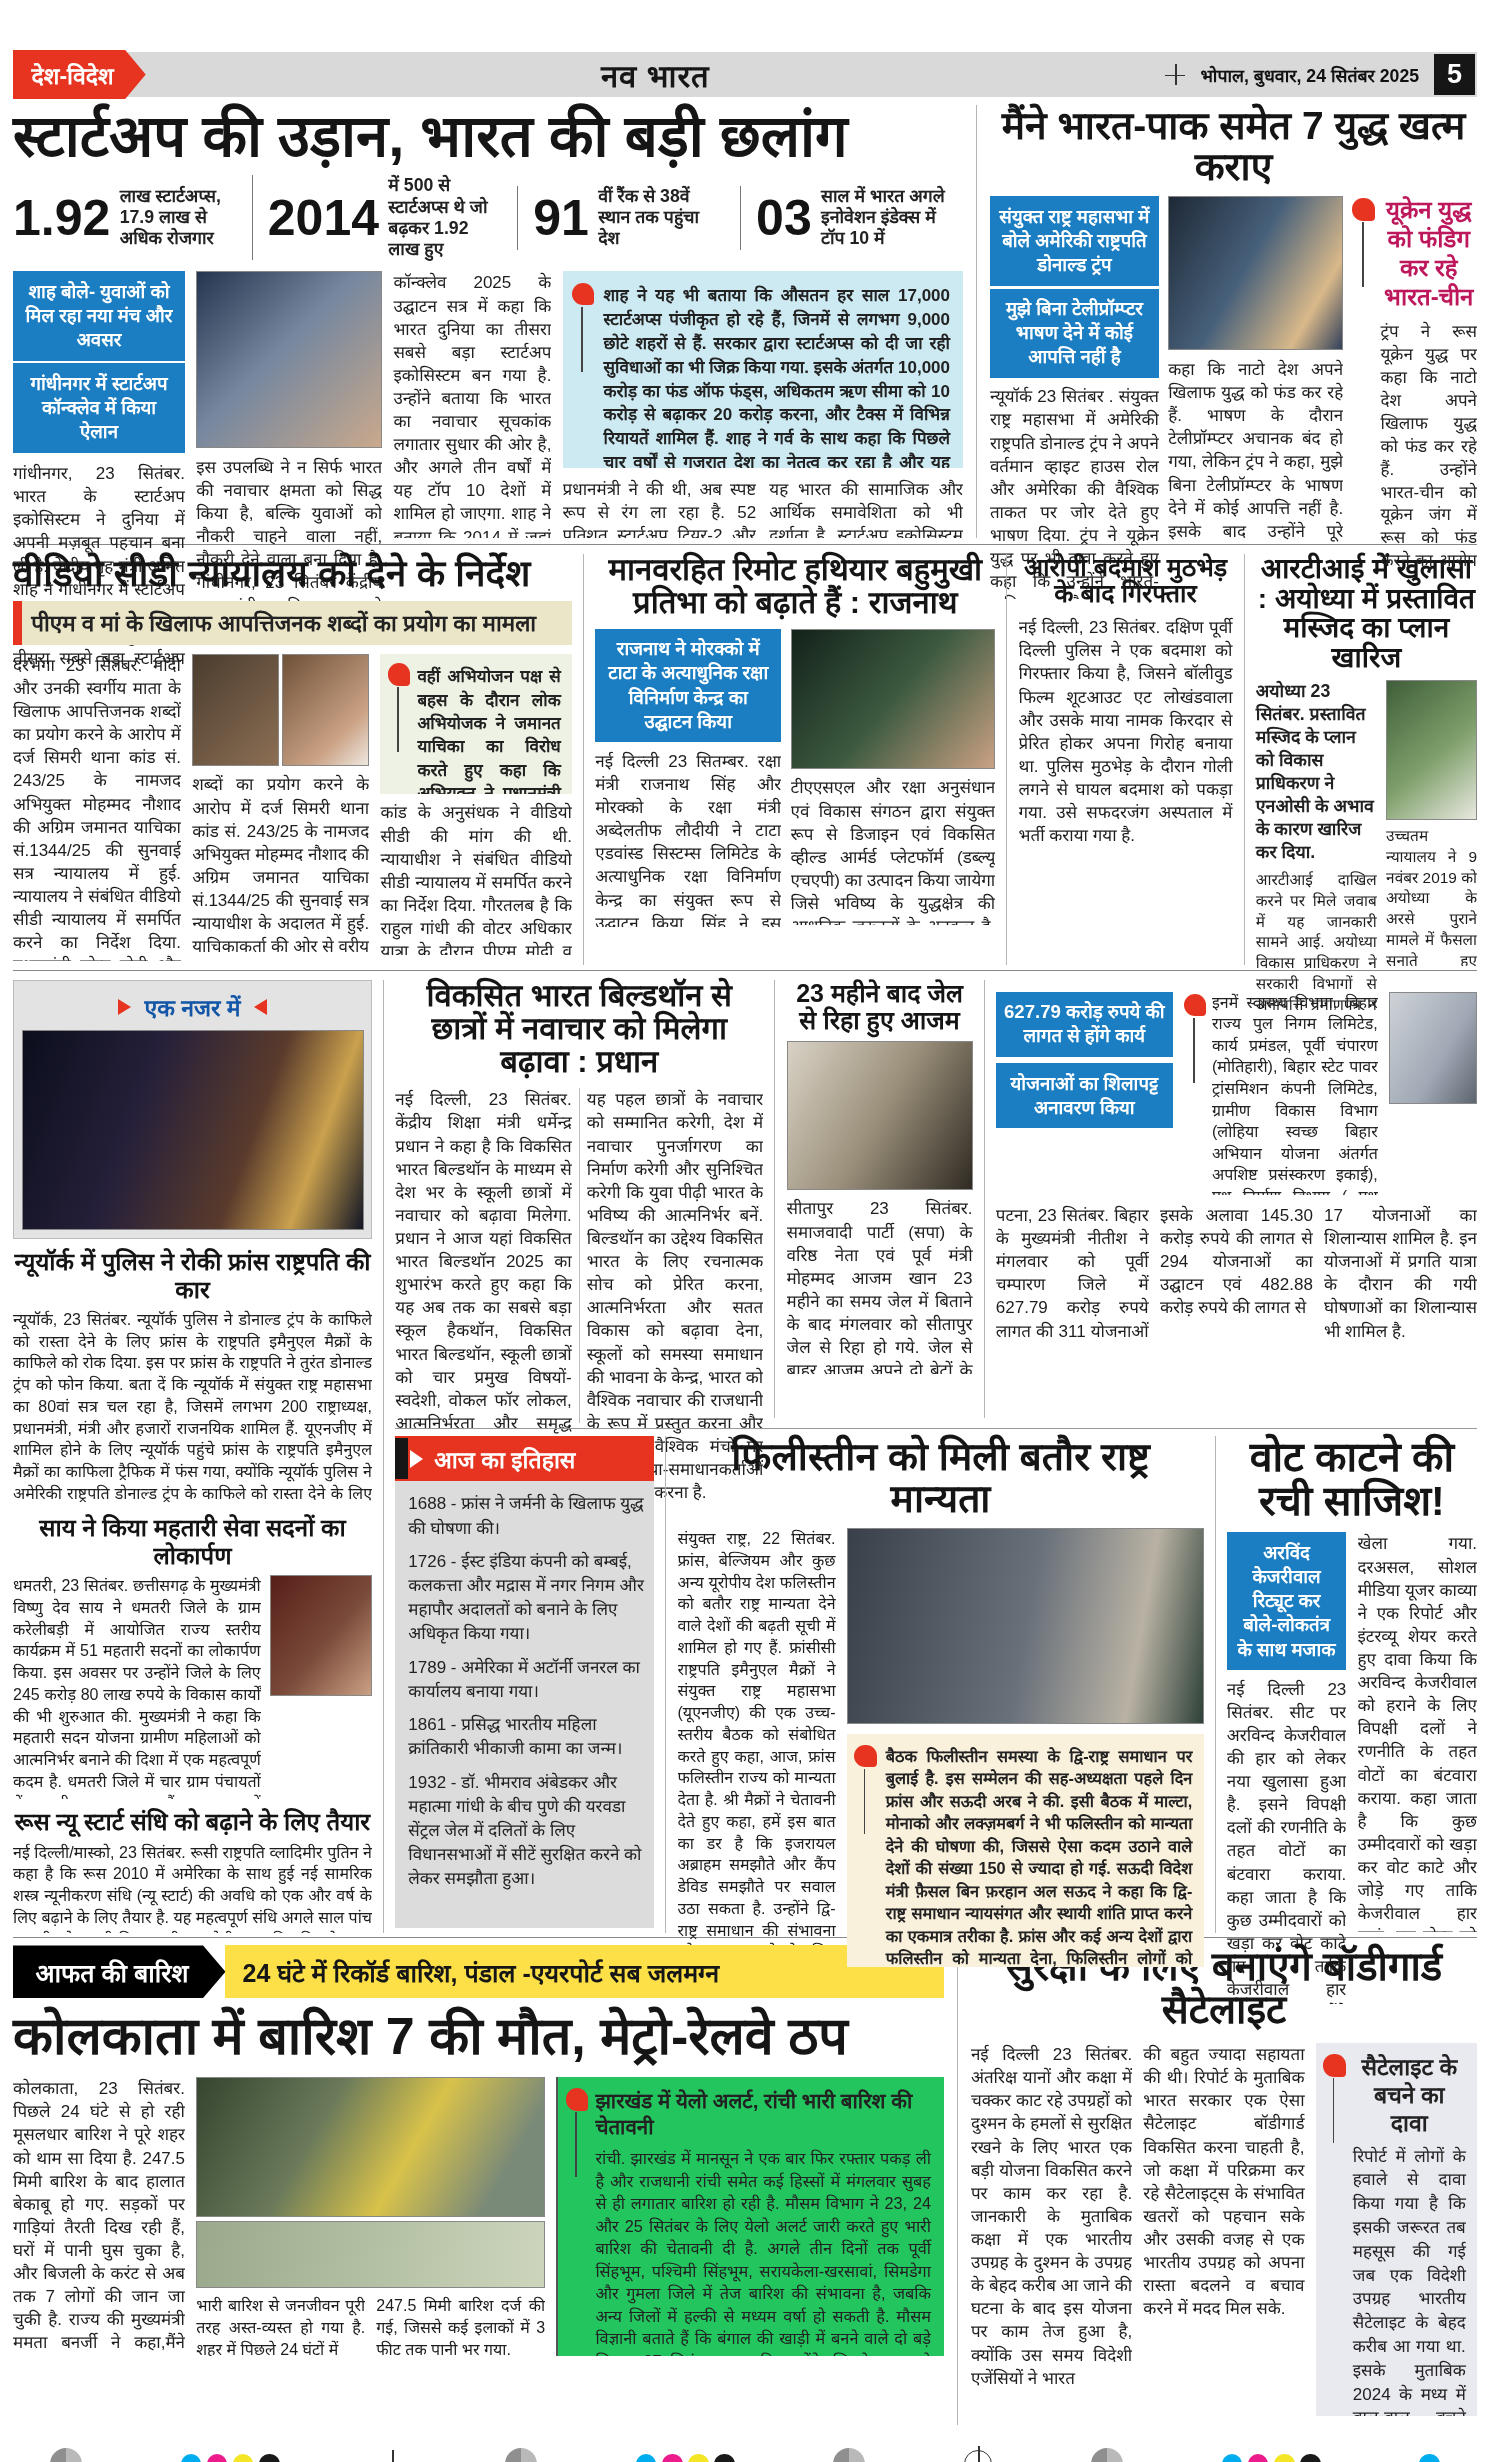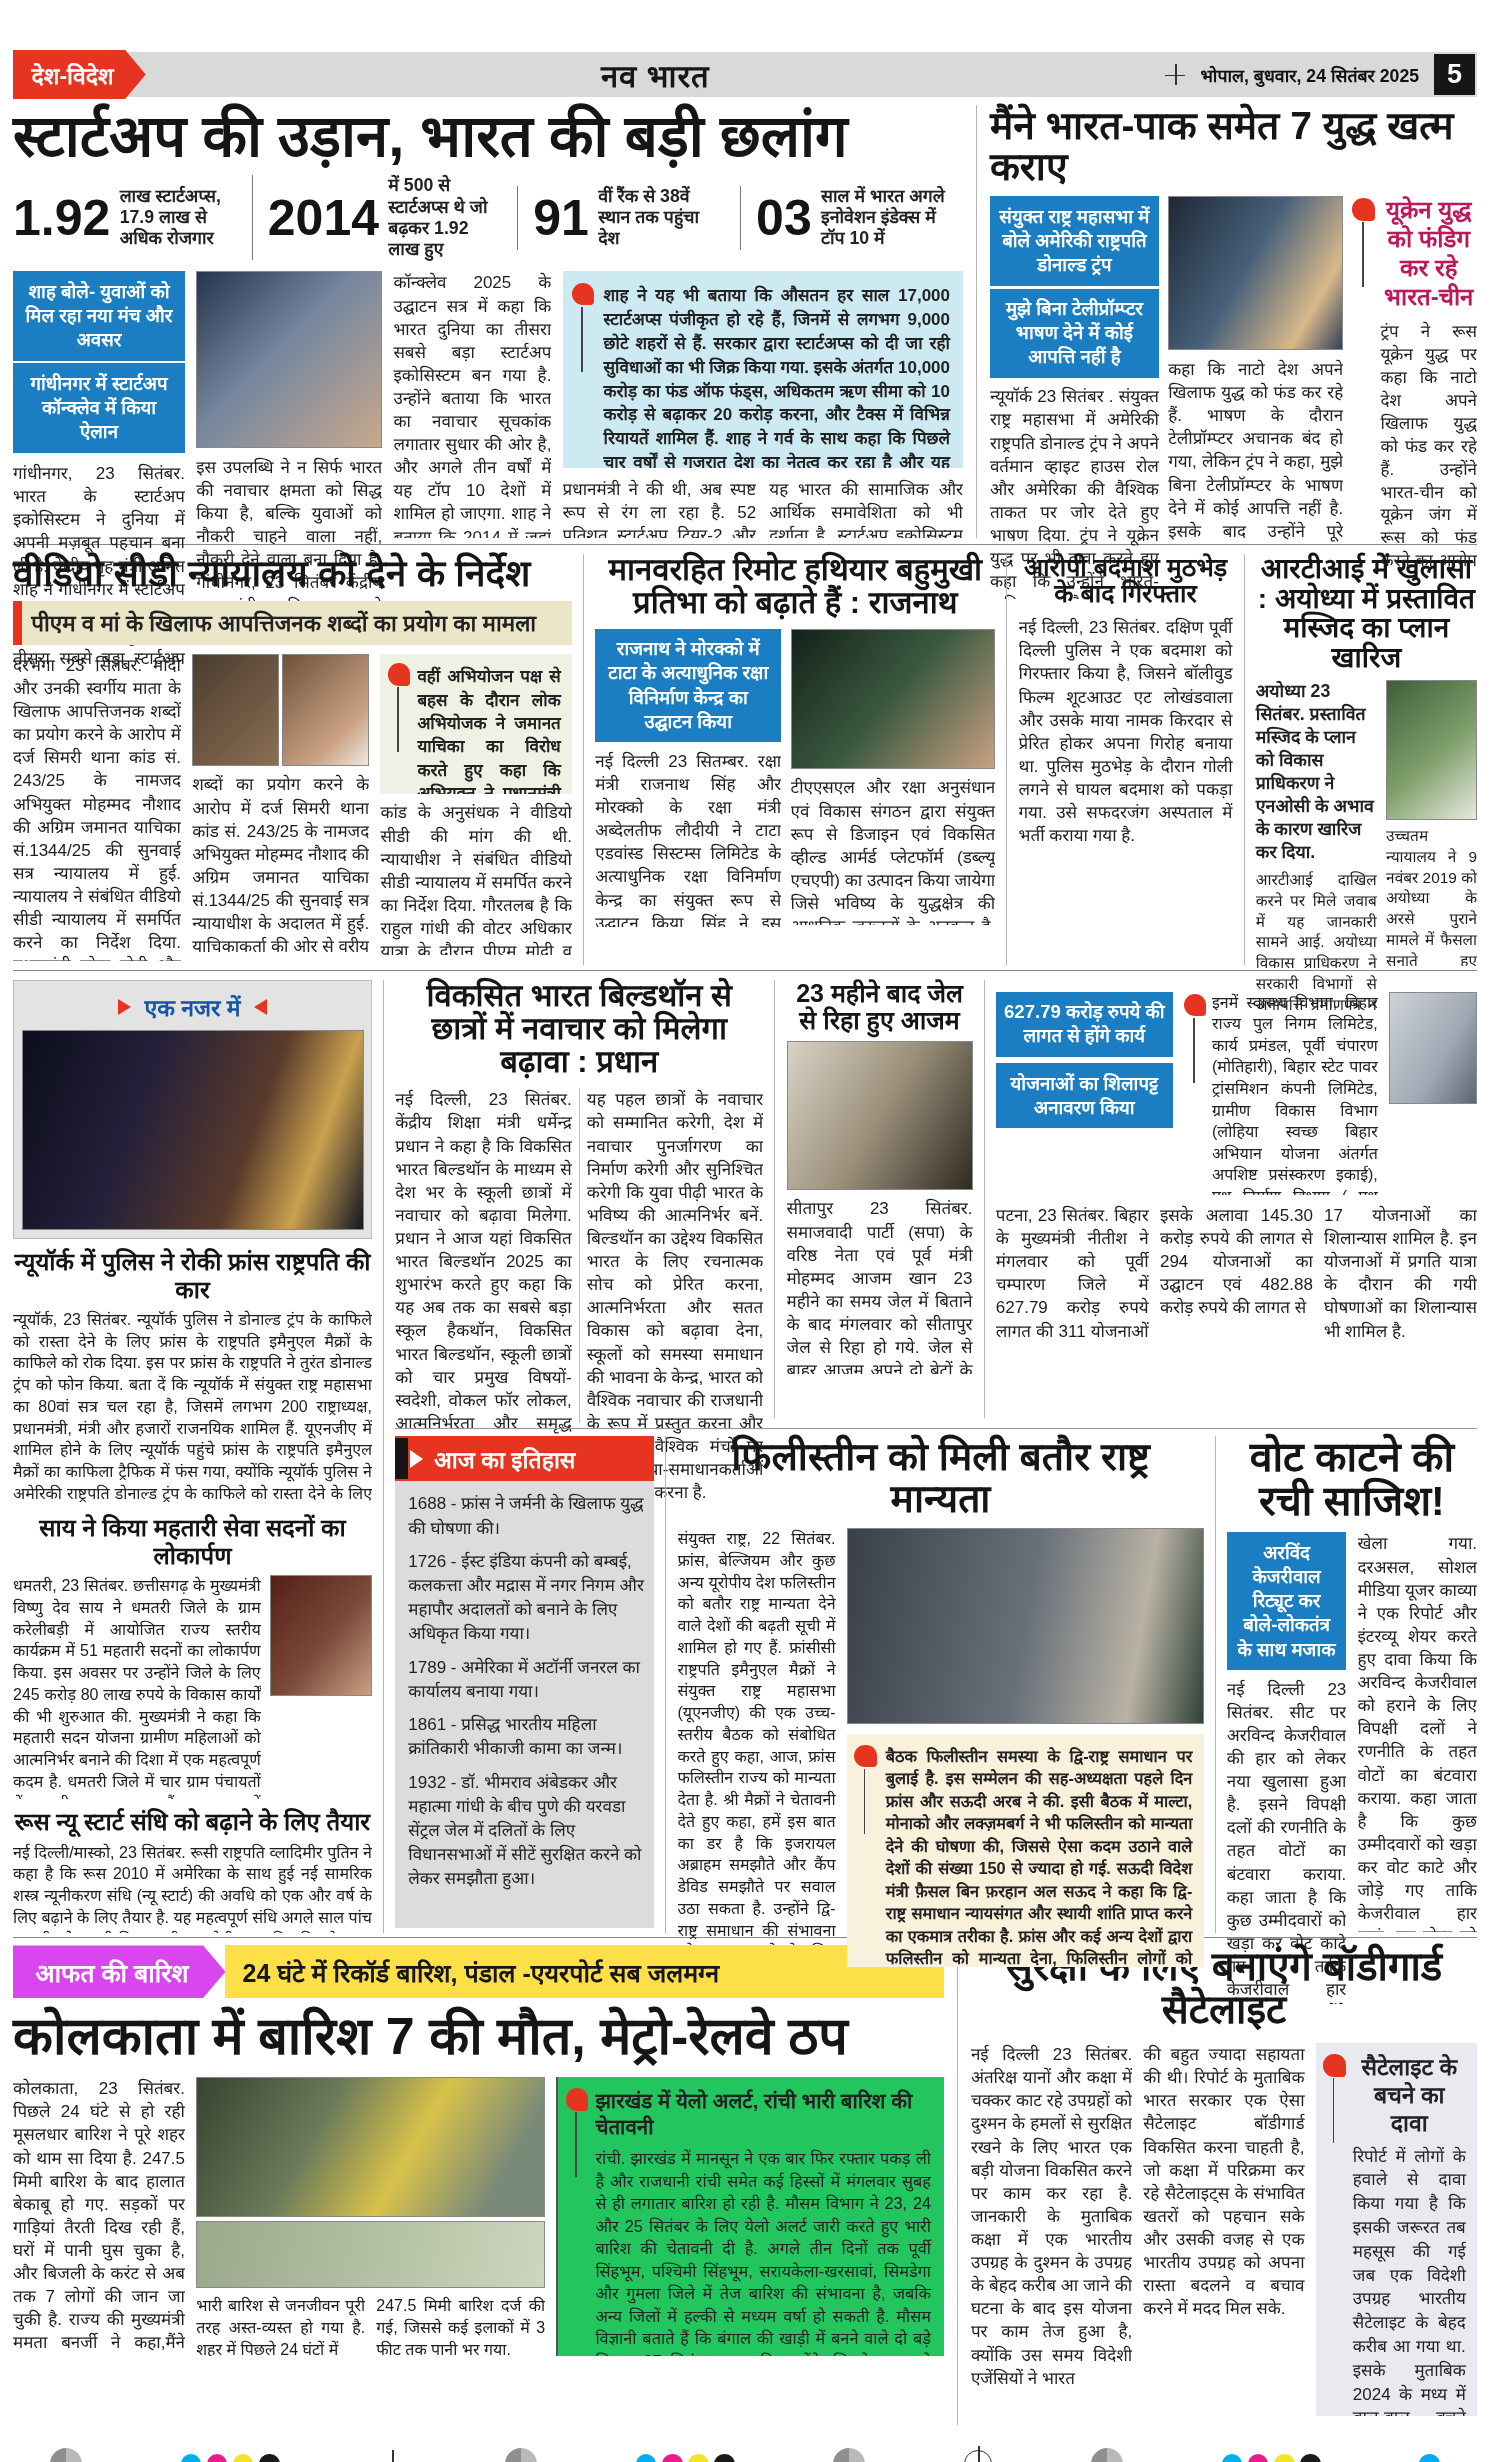--- a/index.html
+++ b/index.html
@@ -48,21 +48,21 @@
   .sg-c2 { width:186px; }
   .sg-c3 { width:158px; }
   .sg-c4 { flex:1; display:flex; flex-direction:column; gap:9.3px; }
   .ph-shah { height:177px; background:linear-gradient(135deg,#25354f,#76879f 45%,#c9a98c); margin-bottom:7.5px; }
   .qbox-cyan { background:#cdeaf3; padding:13px 13px 9.3px 41px; position:relative; font-size:17px; font-weight:600; line-height:1.4; text-align:justify; height:197px; overflow:hidden; }
   .qbox-cyan .qdot { left:9.3px; top:11.2px; }
   .startup-tail { display:flex; gap:13px; flex:1; min-height:0; }
   .startup-tail > div { flex:1; }
 
   .trump { flex:1; display:flex; flex-direction:column; }
-  .trump-h { font-size:39px; text-align:left; }
+  .trump-h { font-size:39px; text-align:center; }
   .trump-grid { display:flex; gap:9.3px; margin-top:9.3px; flex:1; min-height:0; }
   .tg-c1 { width:169px; }
   .tg-c2 { width:175px; }
   .tg-c3 { flex:1; }
   .ph-trump { height:154px; background:linear-gradient(120deg,#1e2936,#47607a 45%,#d9b98a 80%,#32405a); margin-bottom:7.5px; }
 
   
   .sec-two { display:flex; gap:11.2px; height:421px; padding-top:9.3px; border-top:1.9px solid #888; margin-top:5.6px; }
   .videocd { width:559px; }
   .videocd-h { font-size:37px; }
@@ -144,21 +144,21 @@
   .qbox-beige .qdot { left:7.5px; top:11.2px; }
   .vote { flex:1; }
   .vote-h { font-size:41px; text-align:center; }
   .vote-grid { display:flex; gap:11.2px; margin-top:9.3px;justify-content:center; }
   .vote-c { flex:1; }
 
   
   .sec-rain { display:flex; gap:13px; height:488px; padding-top:7.5px; border-top:1.9px solid #888; margin-top:3.7px; }
   .rain { width:931px; }
   .rain-strip { display:flex; align-items:stretch; }
-  .rain-tag { background:#d946ef; color:#fff; font-weight:800; font-size:25px; padding:9.3px 37px 9.3px 22.4px;
+  .rain-tag { background:#000000; color:#fff; font-weight:800; font-size:25px; padding:9.3px 37px 9.3px 22.4px;
     clip-path:polygon(0 0, calc(100% - 22.4px) 0, 100% 50%, calc(100% - 22.4px) 100%, 0 100%); display:flex; align-items:center; }
   .rain-sub { flex:1; background:#fde047; display:flex; align-items:center; font-size:25px; font-weight:800; color:#161616; padding-left:17px; }
   .rain-h { font-size:52px; margin-top:11.2px; }
   .rain-grid { display:flex; gap:11.2px; margin-top:13px; height:279px; }
   .rain-c1 { width:172px; }
   .rain-c2 { width:349px; display:flex; flex-direction:column; }
   .ph-flood { height:140px; background:linear-gradient(120deg,#35452f,#6a7a5a 35%,#d8c24a 60%,#7a8a78 85%); }
   .ph-water { height:67px; background:linear-gradient(100deg,#9aa88c,#b8c4a8 60%,#cdd6bd); margin-top:3.7px; }
   .rain-caps { display:flex; gap:11.2px; margin-top:7.5px; flex:1; min-height:0; }
   .rain-caps > div { flex:1; }

